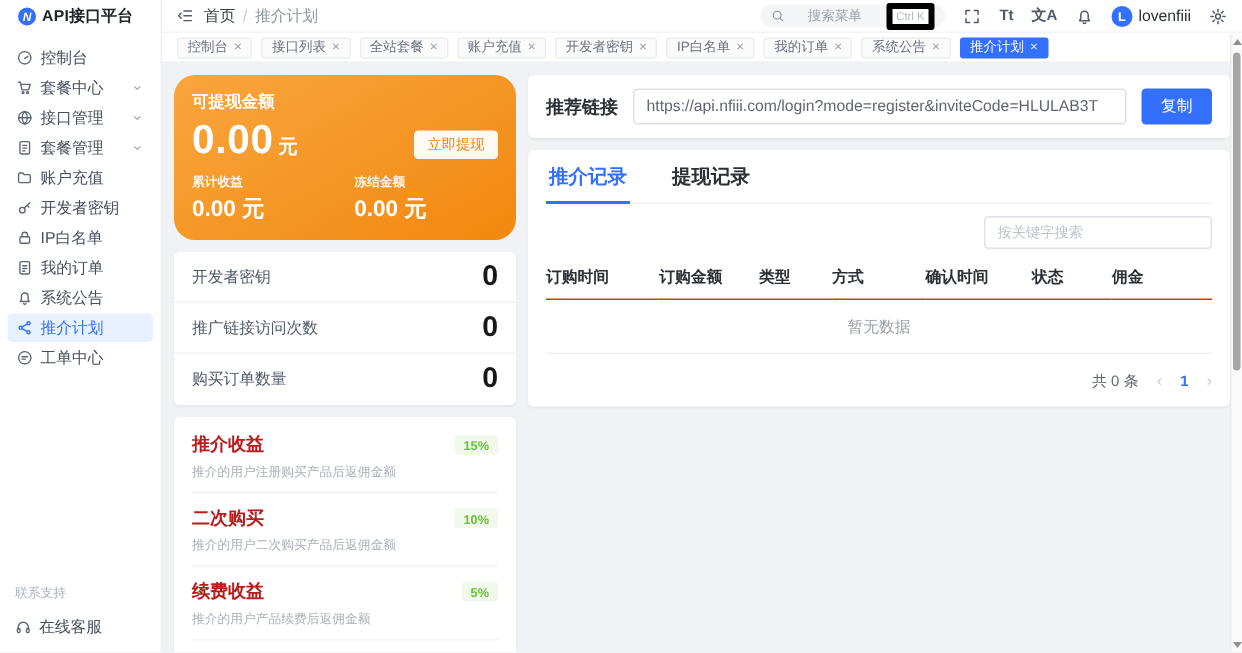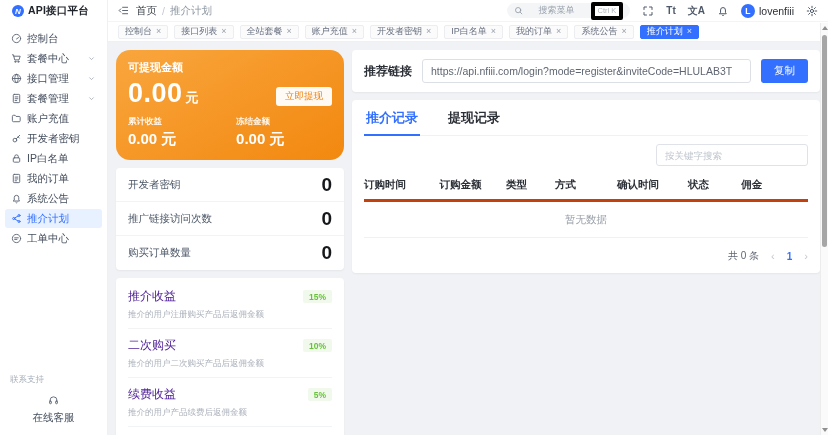--- a/index.html
+++ b/index.html
@@ -16,21 +16,21 @@
   .logo-title { font-size:10.5px; font-weight:700; color:#20242b; letter-spacing:.2px; }
   #sidebar-menu { margin-top:6px; }
   .side-item { display:flex; align-items:center; gap:5px; height:19px; margin:1px 5px;
     padding:0 6px; border-radius:3px; font-size:10.5px; color:#454f5e; cursor:pointer; }
   .side-item .icn { width:11px; height:11px; color:#5c6675; flex:none; }
   .side-item .chev { width:9px; height:9px; margin-left:auto; color:#9aa3af; }
   .side-item.active { background:#e7f1ff; color:#3370ff; }
   .side-item.active .icn { color:#3370ff; }
   .sidebar-footer { margin-top:auto; padding:6px 10px 10px; }
   .support-label { font-size:8.5px; color:#aab2bd; margin-bottom:9px; }
-  .support-item { display:flex; align-items:center; gap:5px; font-size:10.5px; color:#454f5e; cursor:pointer;flex-direction:column; }
+  .support-item { display:flex; align-items:center; gap:5px; font-size:10.5px; color:#454f5e; cursor:pointer; }
   .support-item .icn { width:11px; height:11px; color:#5c6675; }
 
   
   .main { flex:1; display:flex; flex-direction:column; min-width:0; }
   .topbar { height:22px; flex:none; background:#fff; display:flex; align-items:center;
     gap:7px; padding:0 10px; border-bottom:1px solid #f3f4f6; }
   .fold { width:11px; height:11px; color:#4e5969; cursor:pointer; }
   .crumb { display:flex; align-items:center; gap:5px; font-size:10.5px;justify-content:center; }
   .crumb-home { color:#3b414b; cursor:pointer; }
   .crumb-sep { color:#c4c9d1; }
@@ -83,21 +83,21 @@
     height:34px; padding:0 12px; border-bottom:1px solid #f2f3f5; }
   .stat-row:last-child { border-bottom:none; }
   .stat-label { font-size:10.5px; color:#4e5969; }
   .stat-value { font-size:19px; font-weight:800; color:#16181c; }
 
   
   .comm-card { padding:2px 12px; }
   .comm-row { padding:8px 0 7px; border-bottom:1px solid #f2f3f5; }
   .comm-row:last-child { border-bottom:none; }
   .comm-head { display:flex; justify-content:space-between; align-items:center; }
-  .comm-title { font-size:12px; font-weight:400; color:#4c1d95; }
+  .comm-title { font-size:12px; font-weight:700; color:#b91c1c; }
   .badge { font-size:8.5px; font-weight:700; padding:1.5px 6px; border-radius:2px; }
   .badge.green  { background:#f0f9eb; color:#67c23a; }
   .comm-desc { font-size:8.5px; color:#abb0ba; margin-top:4px; }
 
   
   .referral-card { display:flex; align-items:center; gap:10px; padding:9px 12px; }
   .ref-label { font-size:12px; font-weight:700; color:#2b2f36; white-space:nowrap; }
   .ref-input { flex:1; min-width:0; height:24px; border:1px solid #dcdfe6; border-radius:3px;
     padding:0 8px; font-size:10.5px; color:#5f6672; font-family:inherit; }
   .copy-btn { background:#3370ff; color:#fff; border:none; border-radius:3px; cursor:pointer;
@@ -108,21 +108,21 @@
   .rtabs { display:flex; gap:26px; border-bottom:1px solid #f0f1f3; }
   .rtab { padding:9px 2px 7px; font-size:13px; font-weight:700; color:#2b2f36;
     border-bottom:2px solid transparent; margin-bottom:-1px; cursor:pointer; }
   .rtab.active { color:#3370ff; border-bottom-color:#3370ff; }
   .rsearch-row { display:flex; justify-content:flex-end; margin:8px 0 6px; }
   .rsearch { width:152px; height:22px; border:1px solid #dfe2e8; border-radius:3px;
     padding:0 8px; font-size:9.5px; color:#333; font-family:inherit; }
   .rsearch::placeholder { color:#bfc4cc; }
   table { width:100%; border-collapse:collapse; table-layout:fixed; }
   th { font-size:10.5px; font-weight:700; color:#2b2f36; text-align:left;
-    padding:6px 0 7px; border-bottom:3px solid #c2410c; white-space:nowrap; }
+    padding:6px 0 7px; border-bottom:1px solid #c2410c; white-space:nowrap; }
   th:nth-child(1){width:17%} th:nth-child(2){width:15%} th:nth-child(3){width:11%}
   th:nth-child(4){width:14%} th:nth-child(5){width:16%} th:nth-child(6){width:12%}
   .empty { height:36px; display:flex; align-items:center; justify-content:center;
     font-size:10.5px; color:#9aa0aa; border-bottom:1px solid #f0f1f3; }
   .pager { display:flex; justify-content:flex-end; align-items:center; gap:12px;
     padding-top:11px; font-size:10px; color:#5f6672; }
   .pg-arrow { color:#c2c7cf; font-size:11px; cursor:pointer; line-height:1; }
   .pg-num { color:#3370ff; font-weight:700; cursor:pointer; }
 
   

